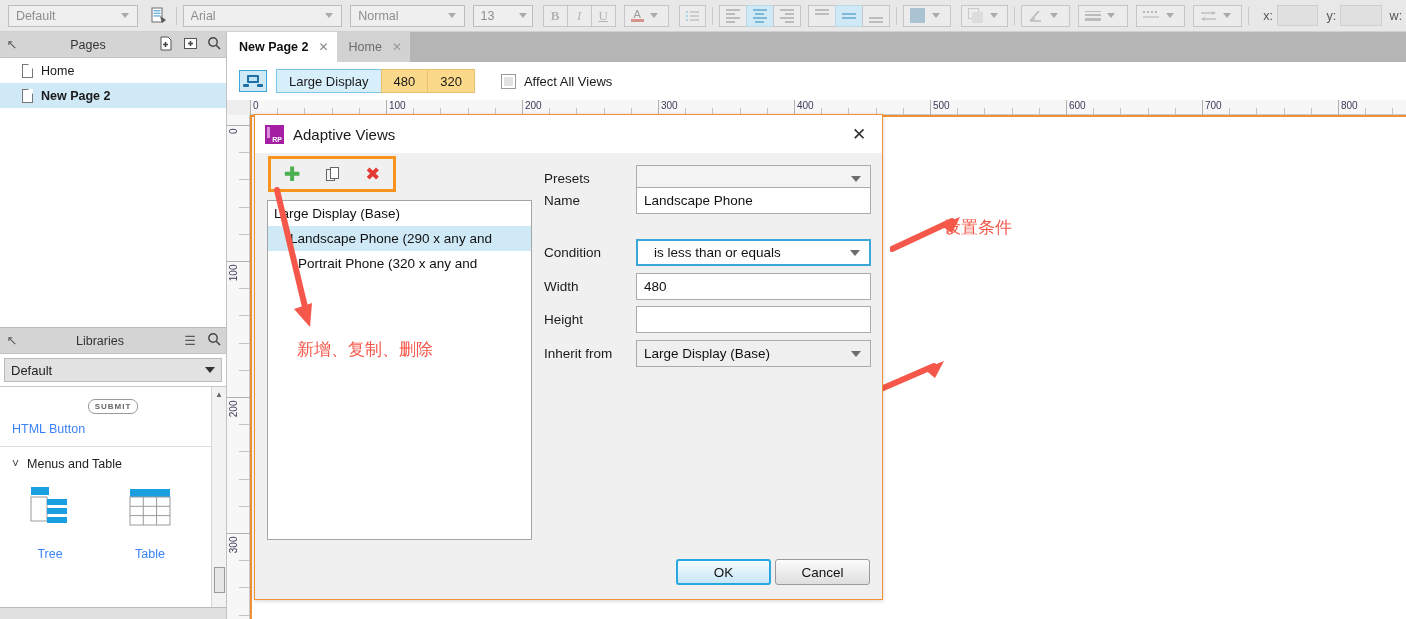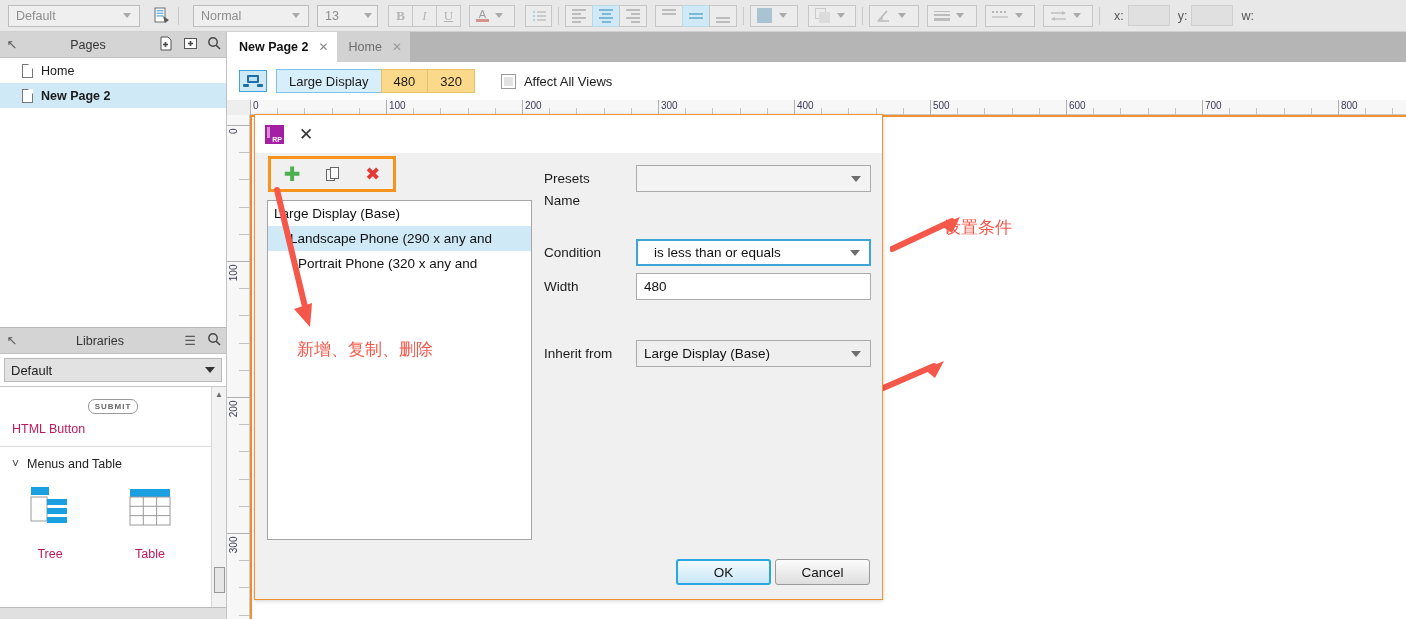--- a/index.html
+++ b/index.html
@@ -76,21 +76,21 @@
     margin: 4px 4px 0 4px; height: 24px; background: #e2e2e2;
     border: 1px solid #bbb; display: flex; align-items: center;
     padding: 0 6px; font-size: 13px; color: #222;
   }
   .lib-select .cap { flex: 1; }
   .tri-down { width:0;height:0;border-left:5px solid transparent;
               border-right:5px solid transparent;border-top:6px solid #333; }
   .lib-body { position: relative; margin-top: 4px; height: 253px;
               border-top: 1px solid #c8c8c8; background: #fff; }
   .lib-item { text-align: center; padding-top: 8px; }
-  .lib-caption { font-size: 12.5px; color: #be185d; margin-top: 8px; }
+  .lib-caption { font-size: 12.5px; color: #3b82f6; margin-top: 8px; }
   .submit-chip {
     display:inline-block; border:1px solid #9a9a9a; border-radius:7px;
     font-size:8px; letter-spacing:1px; padding:2px 6px; color:#666;
     font-family:"Liberation Sans",sans-serif; font-weight:bold; background:#fff;
   }
   .lib-sep { height:1px; background:#dcdcdc; margin: 10px 0 0 0; }
   .lib-group-head { display:flex; align-items:center; gap:8px;
       padding: 10px 0 0 12px; font-size: 12.5px; color: #222; }
   .chev { color:#444; font-size: 12px; }
   .lib-grid { display:flex; }
@@ -239,20 +239,24 @@
         <rect x="2" y="1" width="10" height="14" fill="#fff" stroke="#6a6a6a"></rect>
         <rect x="3.5" y="3" width="7" height="1.4" fill="#6fb4d8"></rect>
         <rect x="3.5" y="5.6" width="7" height="1.4" fill="#6fb4d8"></rect>
         <rect x="3.5" y="8.2" width="7" height="1.4" fill="#6fb4d8"></rect>
         <path d="M10 9 L16 13 L12 16 Z" fill="#5a5a5a"></path>
       </svg>
     </div>
 
     <div class="tb-sep"></div>
 
+    <div class="tb-combo" style="width:162px">
+      <span class="cap">Arial</span>
+      <span class="caret"></span>
+    </div>
     <div style="width:8px"></div>
     <div class="tb-combo" style="width:116px">
       <span class="cap">Normal</span>
       <span class="caret"></span>
     </div>
     <div style="width:8px"></div>
     <div class="tb-combo" style="width:61px">
       <span class="cap">13</span>
       <span class="caret" style="margin:0 5px"></span>
     </div>
@@ -636,20 +640,21 @@
     <path d="M2 34 L62 8" stroke="#f5584a" stroke-width="6" stroke-linecap="round"></path>
     <path d="M72 3 L52 11 L63 20 Z" fill="#f5584a"></path>
   </svg>
 
   <div id="dialog">
     <div id="dlg-title">
       <span class="rp-logo">
         <i></i>
           <span>RP</span>
       </span>
+      <span class="t">Adaptive Views</span>
       <span id="dlg-close">✕</span>
     </div>
 
     <div id="dlg-tools">
       <span class="ic-plus">✚</span>
       <span class="ic-copy">
           <i></i>
           <i></i>
         </span>
       <span class="ic-x">✖</span>
@@ -671,37 +676,46 @@
   <div class="frm-row" style="top:165px">
     <span class="frm-label">Presets</span>
     <span class="frm-ctl combo">
       <span class="cap"></span>
       <span class="cb-arrow"></span>
     </span>
   </div>
 
   <div class="frm-row" style="top:187px">
     <span class="frm-label">Name</span>
+    <span class="frm-ctl">
+      <span class="cap">Landscape Phone</span>
+    </span>
   </div>
 
   <div class="frm-row" style="top:239px">
     <span class="frm-label">Condition</span>
     <span class="frm-ctl focus" style="background:#fff">
       <span class="cap" style="padding-left:8px">is less than or equals</span>
       <span class="cb-arrow"></span>
     </span>
   </div>
 
   <div class="frm-row" style="top:273px">
     <span class="frm-label">Width</span>
     <span class="frm-ctl">
       <span class="cap">480</span>
     </span>
   </div>
 
+  <div class="frm-row" style="top:306px">
+    <span class="frm-label">Height</span>
+    <span class="frm-ctl">
+      <span class="cap"></span>
+    </span>
+  </div>
 
   <div class="frm-row" style="top:340px">
     <span class="frm-label">Inherit from</span>
     <span class="frm-ctl combo" style="background:#efefef">
       <span class="cap">Large Display (Base)</span>
       <span class="cb-arrow"></span>
     </span>
   </div>
 
   <div id="btn-ok">

